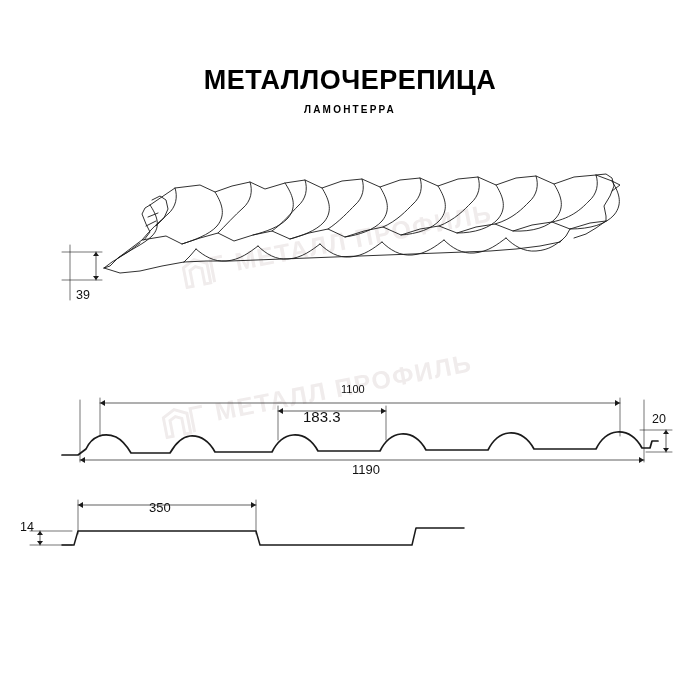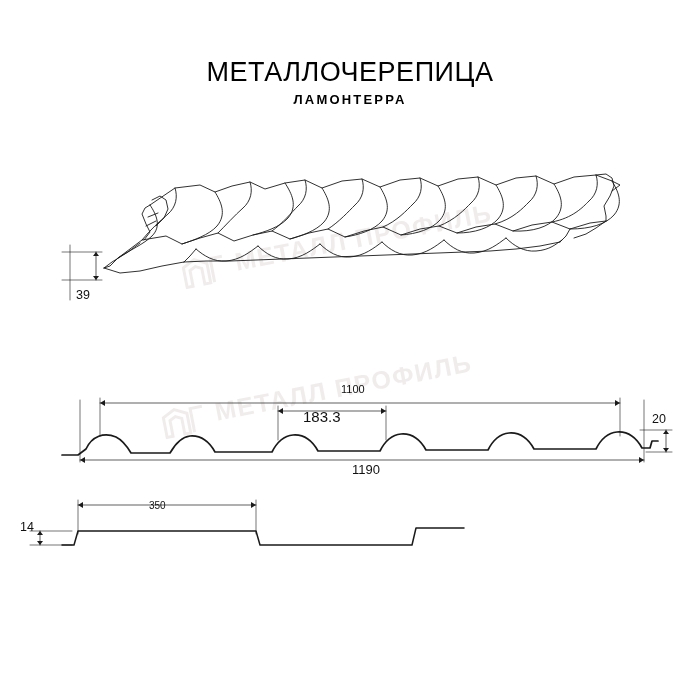--- a/index.html
+++ b/index.html
@@ -23,28 +23,28 @@
   }
   .title-block {
     position: absolute;
     left: 0;
     top: 58px;
     width: 700px;
     text-align: center;
   }
   .title {
     font-size: 27px;
-    font-weight: normal;
+    font-weight: bold;
     letter-spacing: 0.5px;
     color: #000;
     line-height: 1.1;
-    margin: 0;
+    margin: 8px;
   }
   .subtitle {
-    font-size: 13px;
+    font-size: 10px;
     font-weight: bold;
     letter-spacing: 2.2px;
     color: #000;
     margin-top: 4px;
   }
   .drawing {
     position: absolute;
     left: 0;
     top: 0;
     width: 700px;
@@ -230,17 +230,17 @@
   <div class="label" style="left:76px; top:288px;text-align:center;">39</div>
 
   <div class="label" style="left:341px; top:383px; font-size:11px;">1100</div>
 
   <div class="label" style="left:303px; top:408px; font-size:15px;">183.3</div>
 
   <div class="label" style="left:352px; top:462px; font-size:13px;">1190</div>
 
   <div class="label" style="left:652px; top:412px;">20</div>
 
-  <div class="label" style="left:149px; top:500px; font-size:10px;">350</div>
+  <div class="label" style="left:149px; top:500px; font-size:13px;">350</div>
 
   <div class="label" style="left:20px; top:520px;">14</div>
 
 </div>
 
 </body></html>

